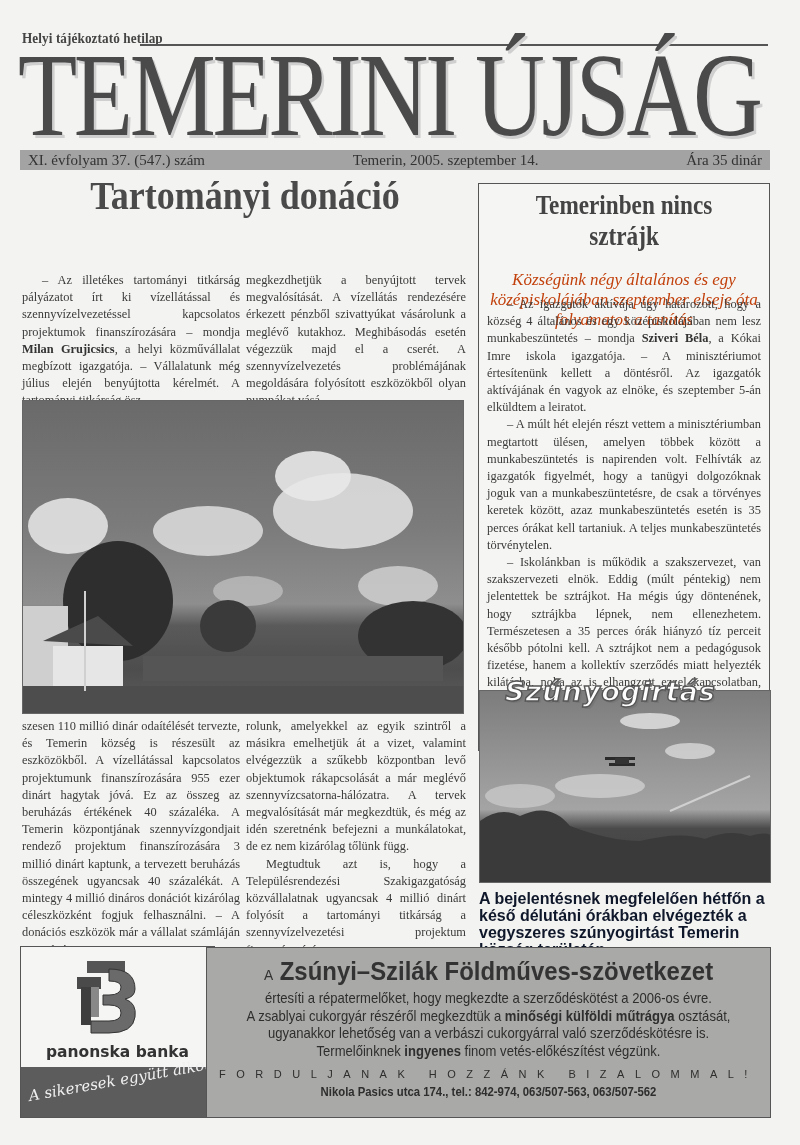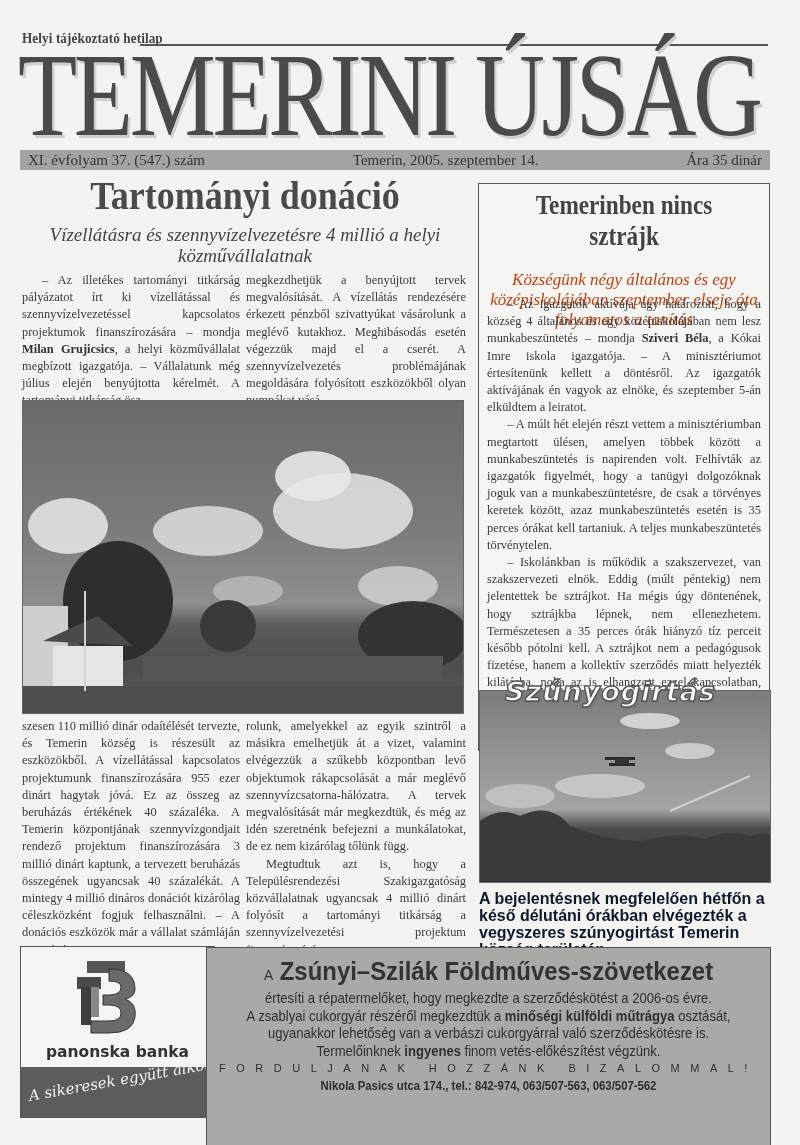--- a/index.html
+++ b/index.html
@@ -36,44 +36,43 @@
   .mosq-caption { position: absolute; left: 479px; top: 890px; width: 295px; font-family: "Liberation Sans", sans-serif; font-weight: bold; font-size: 16px; line-height: 17px; color: #0f172a; }
 
   
   .bank-ad { position: absolute; left: 20px; top: 946px; width: 195px; height: 172px; border: 1.5px solid #555; background: #f5f5f3; overflow: hidden; }
   .bank-logo { position: absolute; left: 52px; top: 12px; width: 64px; height: 76px; }
   .bank-name { position: absolute; left: 0; right: 0; top: 96px; text-align: center; font-family: "DejaVu Sans", sans-serif; font-weight: bold; font-size: 15.5px; color: #333; }
   .bank-slogan-band { position: absolute; left: 0; right: 0; top: 120px; bottom: 0; background: #5c5c5c; }
   .bank-slogan { position: absolute; left: 8px; top: 140px; font-family: "DejaVu Serif", serif; font-style: italic; font-size: 15px; color: #f0f0f0; transform: rotate(-10deg); transform-origin: left; white-space: nowrap; }
 
   
-  .coop-ad { position: absolute; left: 206px; top: 947px; width: 565px; height: 199px; border: 1.5px solid #555; background: #a9a9a7; font-family: "Liberation Sans", sans-serif; text-align: center; color: #2e2e2e; }
+  .coop-ad { position: absolute; left: 206px; top: 947px; width: 565px; height: 171px; border: 1.5px solid #555; background: #a9a9a7; font-family: "Liberation Sans", sans-serif; text-align: center; color: #2e2e2e; }
   .coop-title { margin-top: 8px; font-size: 26px; font-weight: bold; color: #333; line-height: 30px; transform: scaleX(0.92); }
   .coop-title .small { font-size: 15px; font-weight: normal; }
   .coop-line { font-size: 14.2px; line-height: 17.6px; transform: scaleX(0.92); white-space: nowrap; }
   .coop-line b { font-weight: bold; }
-  .coop-spaced { font-size: 11px; letter-spacing: 10.5px; line-height: 17px; white-space: nowrap; }
+  .coop-spaced { margin-top: 6px; font-size: 11px; letter-spacing: 10.5px; line-height: 17px; white-space: nowrap; }
   .coop-addr { font-size: 12.6px; font-weight: bold; line-height: 18px; transform: scaleX(0.9); white-space: nowrap; }
 </style>
 </head>
 <body>
 
 <div class="page">
 
   <div class="tagline">Helyi tájékoztató hetilap</div>
   <div class="tagline-rule"></div>
   <div class="title">TEMERINI ÚJSÁG</div>
   <div class="dateline">
     <span>XI. évfolyam 37. (547.) szám</span>
     <span>Temerin, 2005. szeptember 14.</span>
     <span>Ára 35 dinár</span>
   </div>
 
   <div class="main-headline">Tartományi donáció</div>
-  <div class="main-sub">Vízellátásra és szennyvízelvezetésre 4 millió a helyi közművállalatnak</div>
 
   <div class="col" style="left:22px; top:272px; width:218px;">
     <p class="indent"><span>– Az illetékes tartományi titkárság pályázatot írt ki vízellátással és szennyvízelvezetéssel kapcsolatos projektumok finanszírozására – mondja </span><b>Milan Grujicsics</b><span>, a helyi közművállalat megbízott igazgatója. – Vállalatunk még július elején benyújtotta kérelmét. A tartományi titkárság ösz-</span></p>
   </div>
   <div class="col" style="left:246px; top:272px; width:220px;">
     <p>megkezdhetjük a benyújtott tervek megvalósítását. A vízellátás rendezésére érkezett pénzből szivattyúkat vásárolunk a meglévő kutakhoz. Meghibásodás esetén végezzük majd el a cserét. A szennyvízelvezetés problémájának megoldására folyósított eszközökből olyan pumpákat vásá-</p>
   </div>
 
   <div class="photo-main">
     <svg width="442" height="314" viewBox="0 0 442 314">

